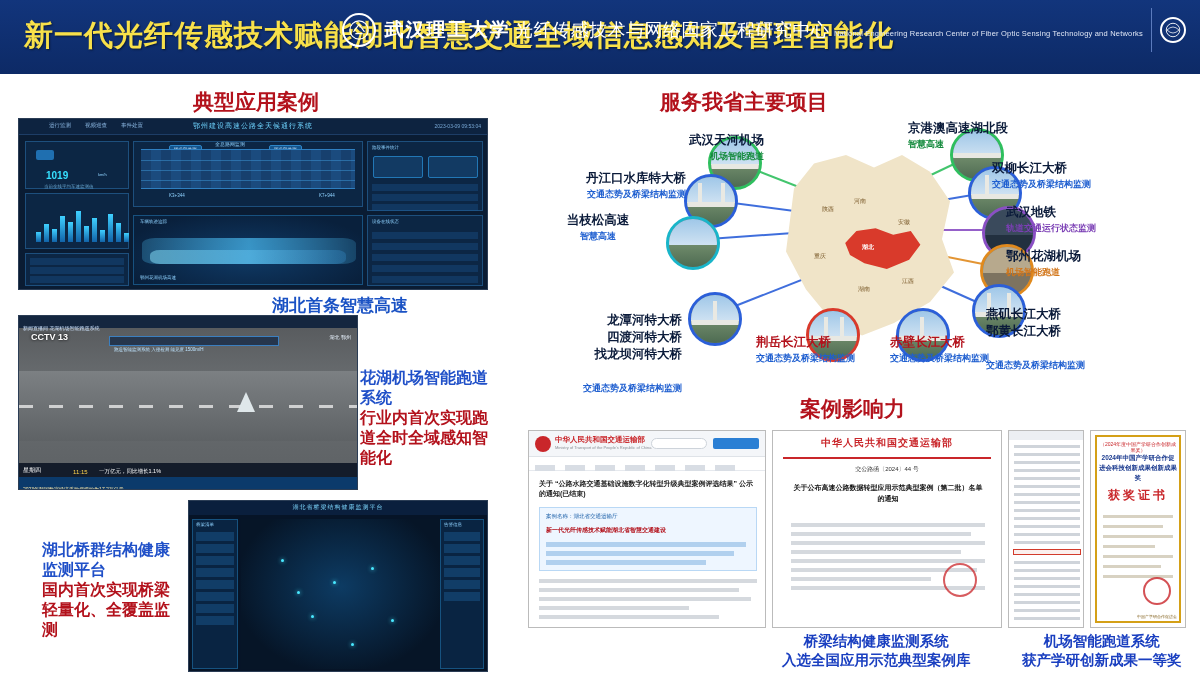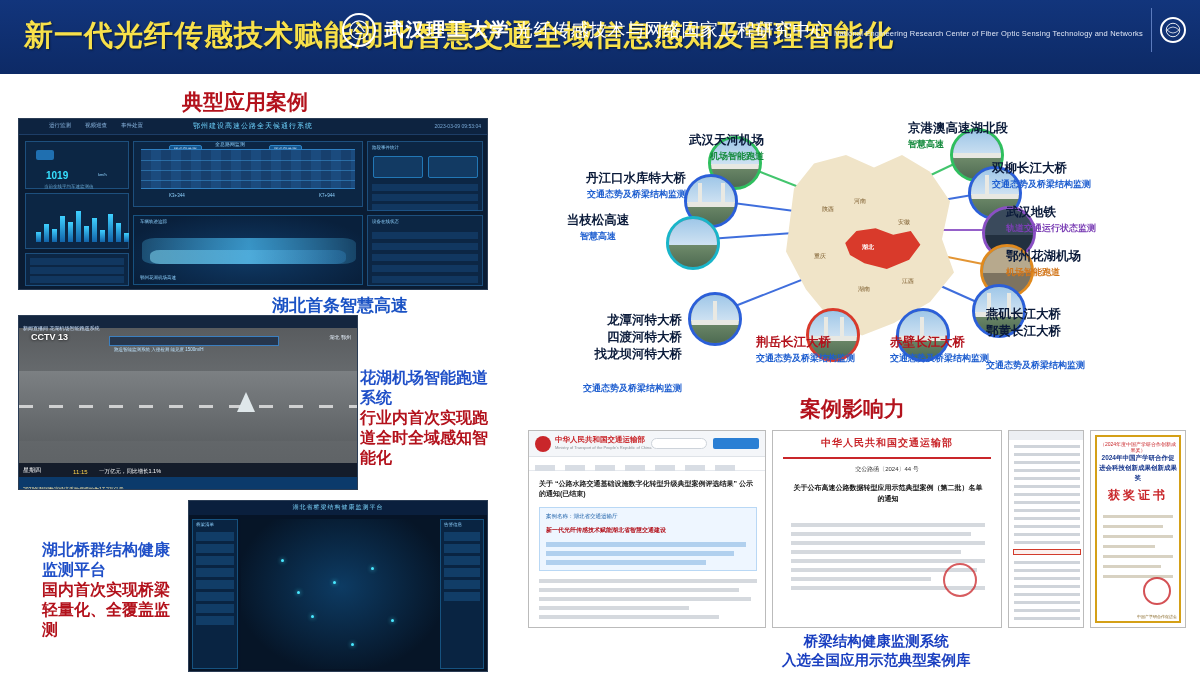--- a/index.html
+++ b/index.html
@@ -39,21 +39,21 @@
   }
   .logo-circle.small { width: 26px; height: 26px; }
   .hdr-sep { width:1px;height:44px;background:#5b7bbd; }
 
   
   .sec-title {
     position: absolute;
     font-size: 21px; font-weight: bold; color: #b3121c;
     white-space: nowrap;
   }
-  #t-cases { left: 182px; top: 88px; }
+  #t-cases { left: 193px; top: 88px; }
   #t-projects { left: 660px; top: 88px; }
   #t-impact { left: 800px; top: 395px; }
 
   
   .shot { position: absolute; overflow: hidden; }
   .shot.b { border: 1px solid #2b3d55; }
 
   
   #shot1 { left: 18px; top: 118px; width: 470px; height: 172px;
            background: #0a1c33; }
@@ -232,20 +232,21 @@
       <div class="logo-circle small">
         <svg width="18" height="18" viewBox="0 0 24 24" aria-hidden="true">
           <circle cx="12" cy="12" r="9" fill="none" stroke="#ffffff" stroke-width="1.2"></circle>
           <path d="M4 12 Q12 4 20 12 Q12 20 4 12Z" fill="none" stroke="#ffffff" stroke-width="1"></path>
         </svg>
       </div>
     </div>
   </div>
 
   <div class="sec-title" id="t-cases">典型应用案例</div>
+  <div class="sec-title" id="t-projects">服务我省主要项目</div>
   <div class="sec-title" id="t-impact">案例影响力</div>
 
   <div class="shot b" id="shot1">
     <div class="dash-top"></div>
     <div class="dash-tabs">
       <span>运行监测</span>
       <span>视频巡查</span>
       <span>事件处置</span>
     </div>
     <div class="dash-title">鄂州建设高速公路全天候通行系统</div>
@@ -607,14 +608,18 @@
       <div class="d4-p" style="top:134px;width:58px"></div>
     <div class="d4-p" style="top:144px"></div>
     <div class="d4-seal"></div>
     <div style="position:absolute;right:8px;bottom:8px;font-size:4px;color:#8a6a2a;">中国产学研合作促进会</div>
   </div>
 
   <div class="doc-cap" id="dc2">
     <span>桥梁结构健康监测系统</span><br>
     <span>入选全国应用示范典型案例库</span>
   </div>
+  <div class="doc-cap" id="dc3">
+    <span>机场智能跑道系统</span><br>
+    <span>获产学研创新成果一等奖</span>
+  </div>
 
 </div>
 
 </body></html>

